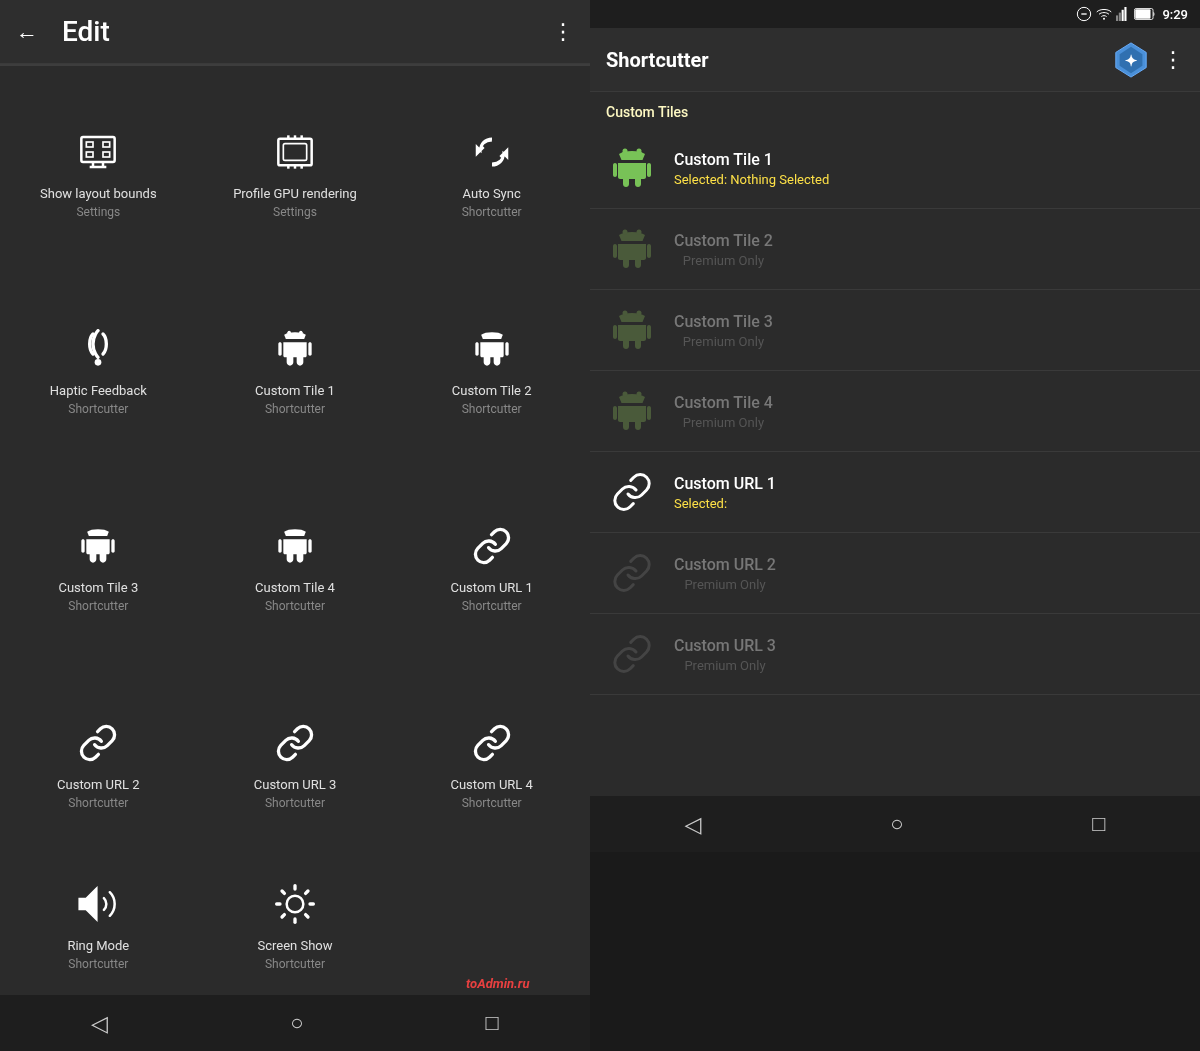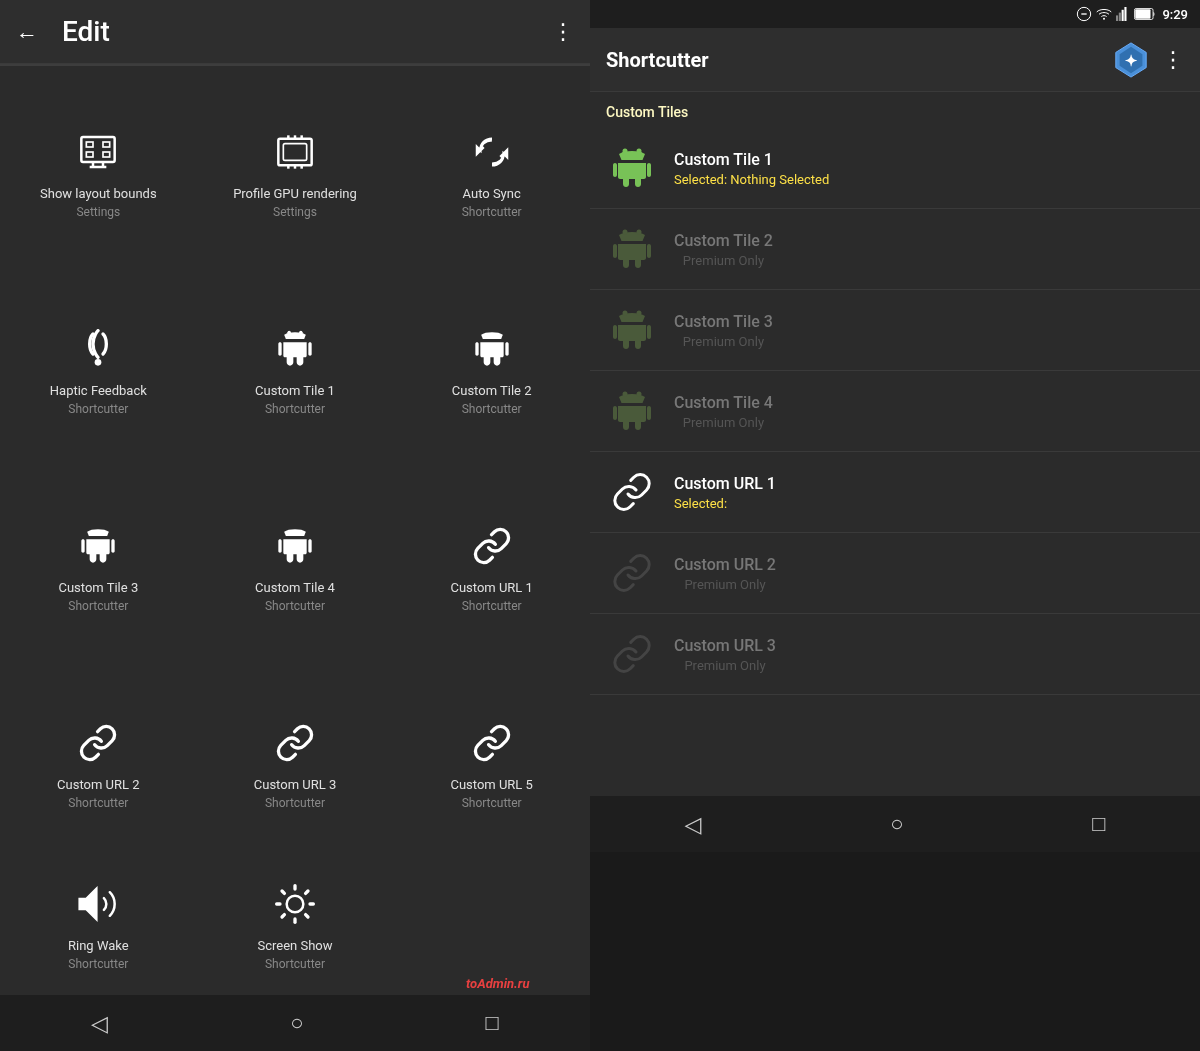--- a/index.html
+++ b/index.html
@@ -416,33 +416,33 @@
       <span class="tile-sub">Shortcutter</span>
     </div>
 
     <div class="tile-item">
       <div class="tile-icon">
         <svg viewBox="0 0 24 24">
             <path d="M10 13a5 5 0 0 0 7.54.54l3-3a5 5 0 0 0-7.07-7.07l-1.72 1.71" stroke="white" stroke-width="2" fill="none" stroke-linecap="round" stroke-linejoin="round"></path>
             <path d="M14 11a5 5 0 0 0-7.54-.54l-3 3a5 5 0 0 0 7.07 7.07l1.71-1.71" stroke="white" stroke-width="2" fill="none" stroke-linecap="round" stroke-linejoin="round"></path>
           </svg>
       </div>
-      <span class="tile-name">Custom URL 5</span>
+      <span class="tile-name">Custom URL 4</span>
       <span class="tile-sub">Shortcutter</span>
     </div>
 
     <div class="tile-item">
       <div class="tile-icon">
         <svg viewBox="0 0 24 24">
             <polygon points="11,3 5,9 1,9 1,15 5,15 11,21" stroke="white" stroke-width="1.5" fill="white"></polygon>
             <path d="M15.54 8.46a5 5 0 0 1 0 7.07" stroke="white" stroke-width="1.5" fill="none" stroke-linecap="round"></path>
             <path d="M19.07 4.93a10 10 0 0 1 0 14.14" stroke="white" stroke-width="1.5" fill="none" stroke-linecap="round"></path>
           </svg>
       </div>
-      <span class="tile-name">Ring Wake</span>
+      <span class="tile-name">Ring Mode</span>
       <span class="tile-sub">Shortcutter</span>
     </div>
 
     <div class="tile-item">
       <div class="tile-icon">
         <svg viewBox="0 0 24 24">
             <circle cx="12" cy="12" r="5" stroke="white" stroke-width="1.5" fill="none"></circle>
             <line x1="12" y1="1" x2="12" y2="3" stroke="white" stroke-width="2" stroke-linecap="round"></line>
             <line x1="12" y1="21" x2="12" y2="23" stroke="white" stroke-width="2" stroke-linecap="round"></line>
             <line x1="4.22" y1="4.22" x2="5.64" y2="5.64" stroke="white" stroke-width="2" stroke-linecap="round"></line>

